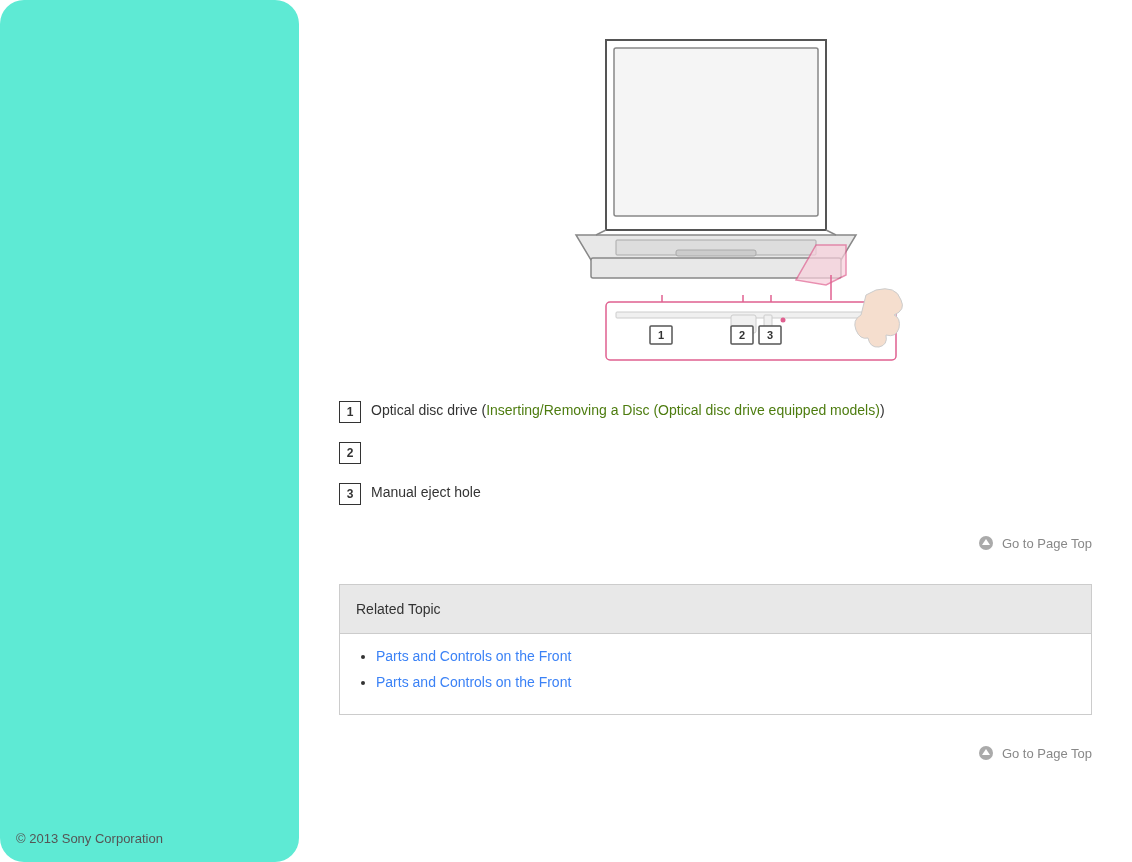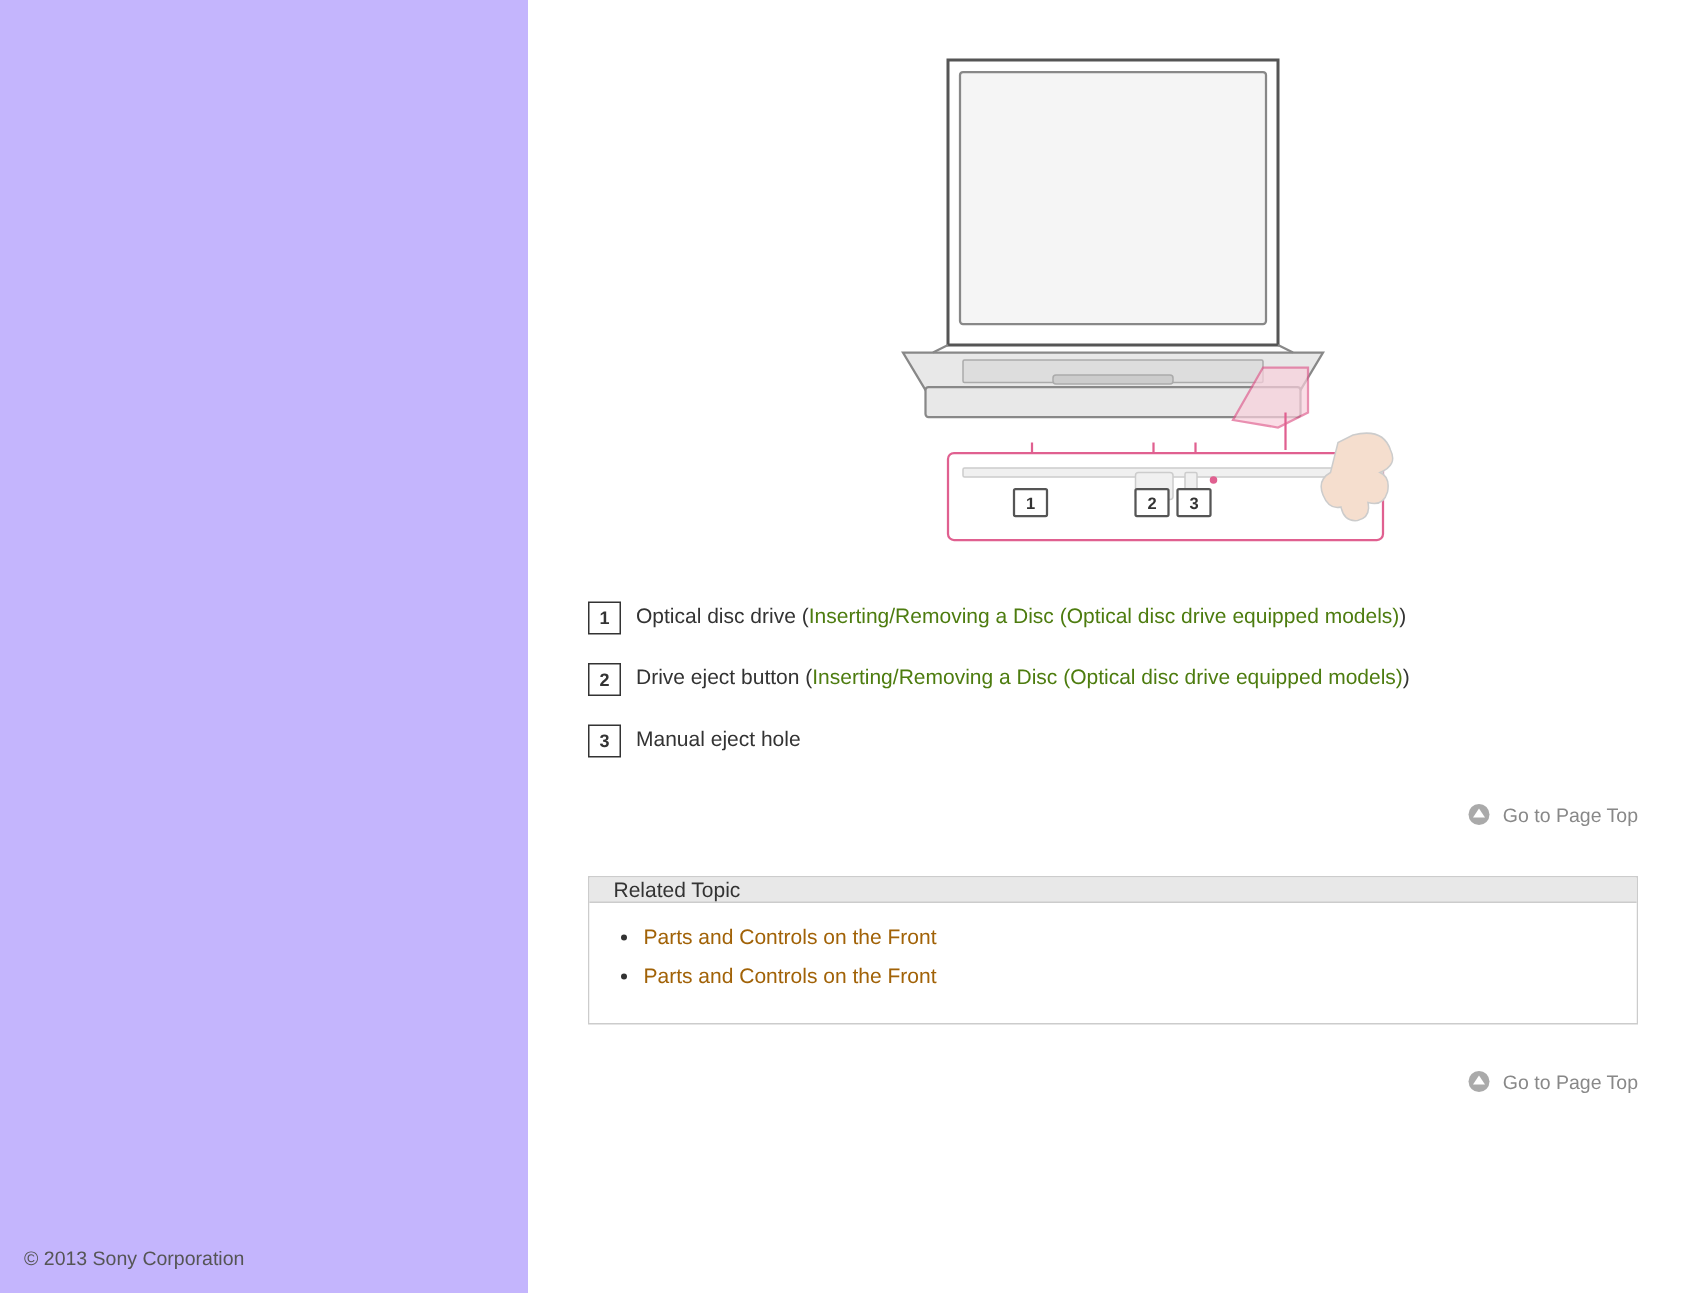--- a/index.html
+++ b/index.html
@@ -6,25 +6,26 @@
     body {
       font-family: Arial, sans-serif;
       font-size: 14px;
       color: #333;
       display: flex;
       width: 1132px;
       min-height: 862px;
       background: #fff;
     }
     .sidebar {
-      width: 352px;
+      width: 299px;
       min-height: 862px;
-      background: #c4b5fd;
+      background: #5eead4;
       flex-shrink: 0;
       position: relative;
+      border-radius: 24px;
     }
     .sidebar-footer {
       position: absolute;
       bottom: 16px;
       left: 16px;
       color: #555;
       font-size: 13px;
     }
     .main-content {
       flex: 1;
@@ -92,39 +93,39 @@
       display: inline-block;
     }
 
     
     .related-topic {
       border: 1px solid #ccc;
       margin-bottom: 30px;
     }
     .related-topic-header {
       background: #e8e8e8;
-      padding: 0 16px;
+      padding: 16px 16px;
       font-size: 14px;
       font-weight: normal;
       color: #333;
       border-bottom: 1px solid #ccc;
     }
     .related-topic-body {
       padding: 14px 16px 14px 16px;
       background: #fff;
     }
     .related-topic-body ul {
       list-style: disc;
       padding-left: 20px;
     }
     .related-topic-body ul li {
       margin-bottom: 10px;
     }
     .related-topic-body ul li a {
-      color: #a16207;
+      color: #3b82f6;
       text-decoration: none;
       font-size: 14px;
     }
   </style>
 </head>
 <body>
 
 <div class="sidebar">
   <div class="sidebar-footer">© 2013 Sony Corporation</div>
 </div>
@@ -182,23 +183,20 @@
 
     <div class="part-item">
       <div class="part-number">1</div>
       <div class="part-text">
         Optical disc drive (<a href="#" class="part-link">Inserting/Removing a Disc (Optical disc drive equipped models)</a>)
       </div>
     </div>
 
     <div class="part-item">
       <div class="part-number">2</div>
-      <div class="part-text">
-        Drive eject button (<a href="#" class="part-link">Inserting/Removing a Disc (Optical disc drive equipped models)</a>)
-      </div>
     </div>
 
     <div class="part-item">
       <div class="part-number">3</div>
       <div class="part-text">
         Manual eject hole
       </div>
     </div>
   </div>
 

